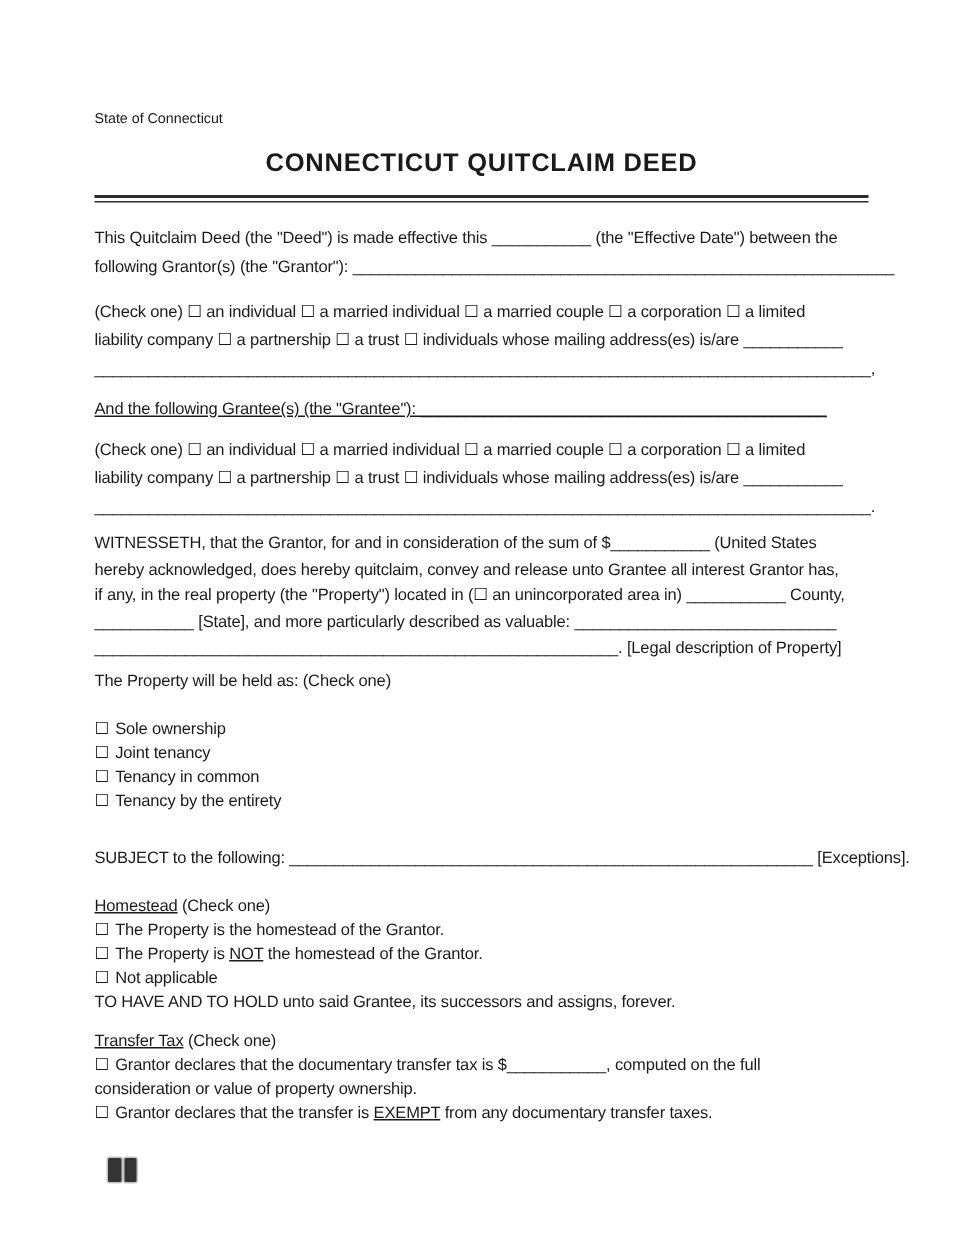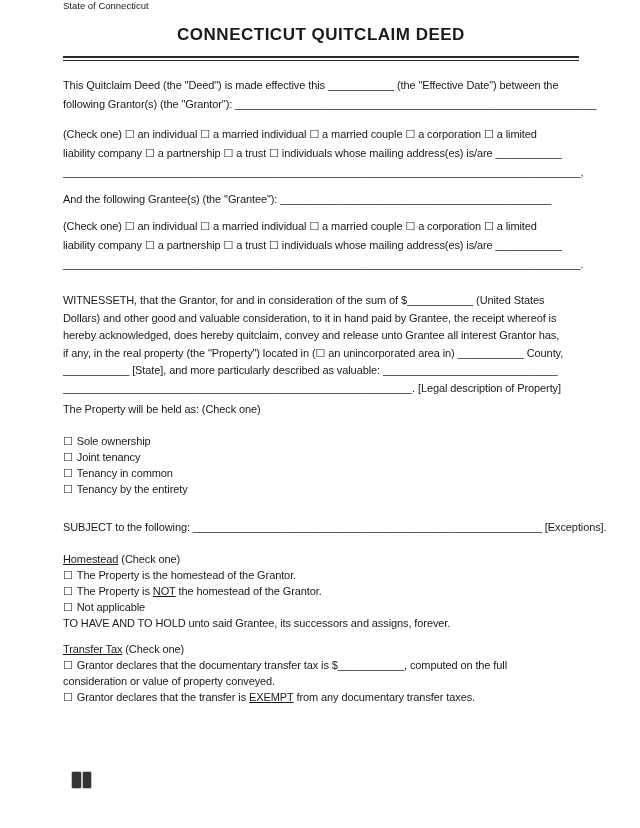--- a/index.html
+++ b/index.html
@@ -6,21 +6,21 @@
   html,body{margin:0;padding:0;background:#ffffff;}
   .canvas{
     position:relative;
     width:640px;height:828px;
     background:#ffffff;
     color:#1a1a1a;
     font-family:"Liberation Sans", sans-serif;
     overflow:hidden;
   }
   .content{position:absolute;left:63px;top:0;width:516px;}
-  .state-label{font-size:9.5px;line-height:12px;}
+  .state-label{padding-top:74px;font-size:9.5px;line-height:12px;}
   .doc-title{
     margin:8px 0 0;
     text-align:center;
     font-size:17px;
     font-weight:bold;
     letter-spacing:.5px;
     line-height:30px;
     white-space:nowrap;
   }
   .title-rule{
@@ -31,23 +31,23 @@
   }
   .para{font-size:11px;line-height:19px;letter-spacing:-0.1px;}
   .para .line{white-space:nowrap;}
   .tight{line-height:17.5px;}
   .compact{line-height:16px;}
   .ul{text-decoration:underline;}
   .cb{display:inline;}
   .opt > .cb{margin-right:4px;}
   .p-intro{margin-top:15px;}
   .p-grantor{margin-top:11px;}
-  .p-grantee-intro{margin-top:8px;}
+  .p-grantee-intro{margin-top:8px;text-decoration:underline;}
   .p-grantee{margin-top:8px;}
-  .p-witness{margin-top:18px;}
+  .p-witness{margin-top:6px;}
   .p-heldas-head{margin-top:4px;}
   .p-heldas-opts{margin-top:16px;}
   .p-subject{margin-top:22px;}
   .p-homestead{margin-top:16px;}
   .p-habendum{}
   .p-transfer{margin-top:10px;}
   .logo{
     position:absolute;left:72px;top:772px;
     width:19px;height:16px;
     display:flex;gap:2px;
@@ -83,21 +83,20 @@
     </div>
 
     <div class="para p-grantee">
       <div class="line"><span>(Check one) </span><span class="cb">☐</span><span> an individual </span><span class="cb">☐</span><span> a married individual </span><span class="cb">☐</span><span> a married couple </span><span class="cb">☐</span><span> a corporation </span><span class="cb">☐</span><span> a limited</span></div>
       <div class="line"><span>liability company </span><span class="cb">☐</span><span> a partnership </span><span class="cb">☐</span><span> a trust </span><span class="cb">☐</span><span> individuals whose mailing address(es) is/are ___________</span></div>
       <div class="line">______________________________________________________________________________________.</div>
     </div>
 
     <div class="para tight p-witness">
       <div class="line">WITNESSETH, that the Grantor, for and in consideration of the sum of $___________ (United States</div>
-      <div class="line">Dollars) and other good and valuable consideration, to it in hand paid by Grantee, the receipt whereof is</div>
       <div class="line">hereby acknowledged, does hereby quitclaim, convey and release unto Grantee all interest Grantor has,</div>
       <div class="line"><span>if any, in the real property (the "Property") located in (</span><span class="cb">☐</span><span> an unincorporated area in) ___________ County,</span></div>
       <div class="line">___________ [State], and more particularly described as valuable: _____________________________</div>
       <div class="line">__________________________________________________________. [Legal description of Property]</div>
     </div>
 
     <div class="para compact p-heldas-head">
       <div class="line">The Property will be held as: (Check one)</div>
     </div>
 
@@ -135,21 +134,21 @@
 
     <div class="para compact p-habendum">
       <div class="line">TO HAVE AND TO HOLD unto said Grantee, its successors and assigns, forever.</div>
     </div>
 
     <div class="para compact p-transfer">
       <div class="line"><span class="ul">Transfer Tax</span><span> (Check one)</span></div>
       <div class="line opt">
         <span class="cb">☐</span><span><span>Grantor declares that the documentary transfer tax is $___________, computed on the full</span></span>
       </div>
-      <div class="line">consideration or value of property conveyed.</div>
+      <div class="line">consideration or value of property ownership.</div>
       <div class="line opt">
         <span class="cb">☐</span><span><span>Grantor declares that the transfer is </span><span class="ul">EXEMPT</span><span> from any documentary transfer taxes.</span></span>
       </div>
     </div>
 
   </div>
 
   <div class="logo">
     <span class="logo-sq"></span>
     <span class="logo-sq"></span>

